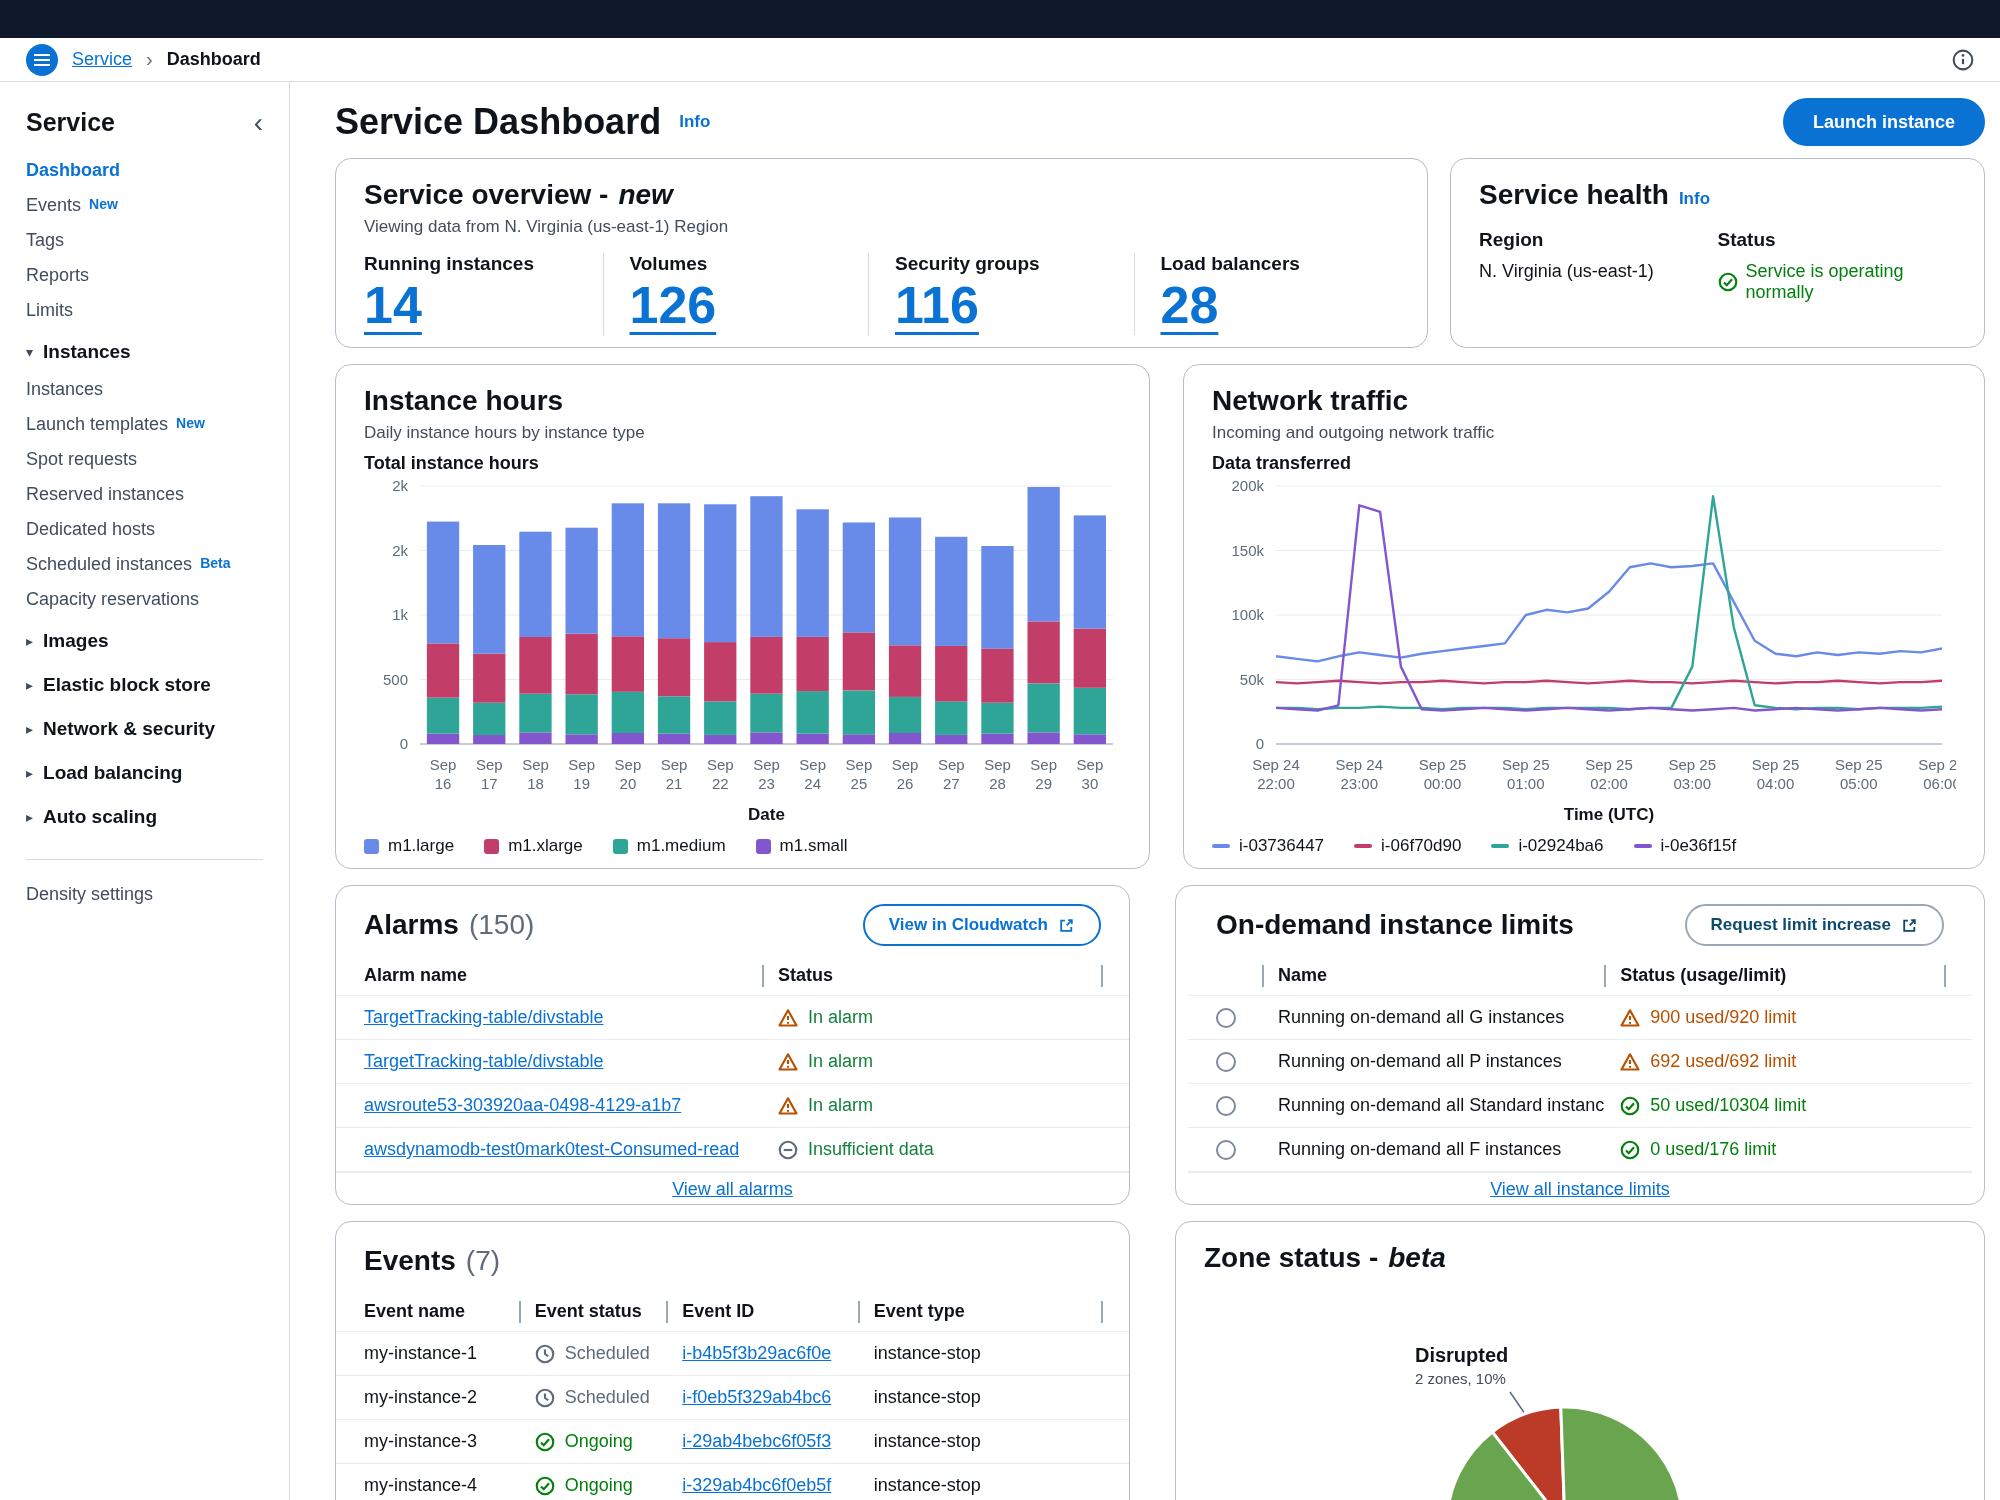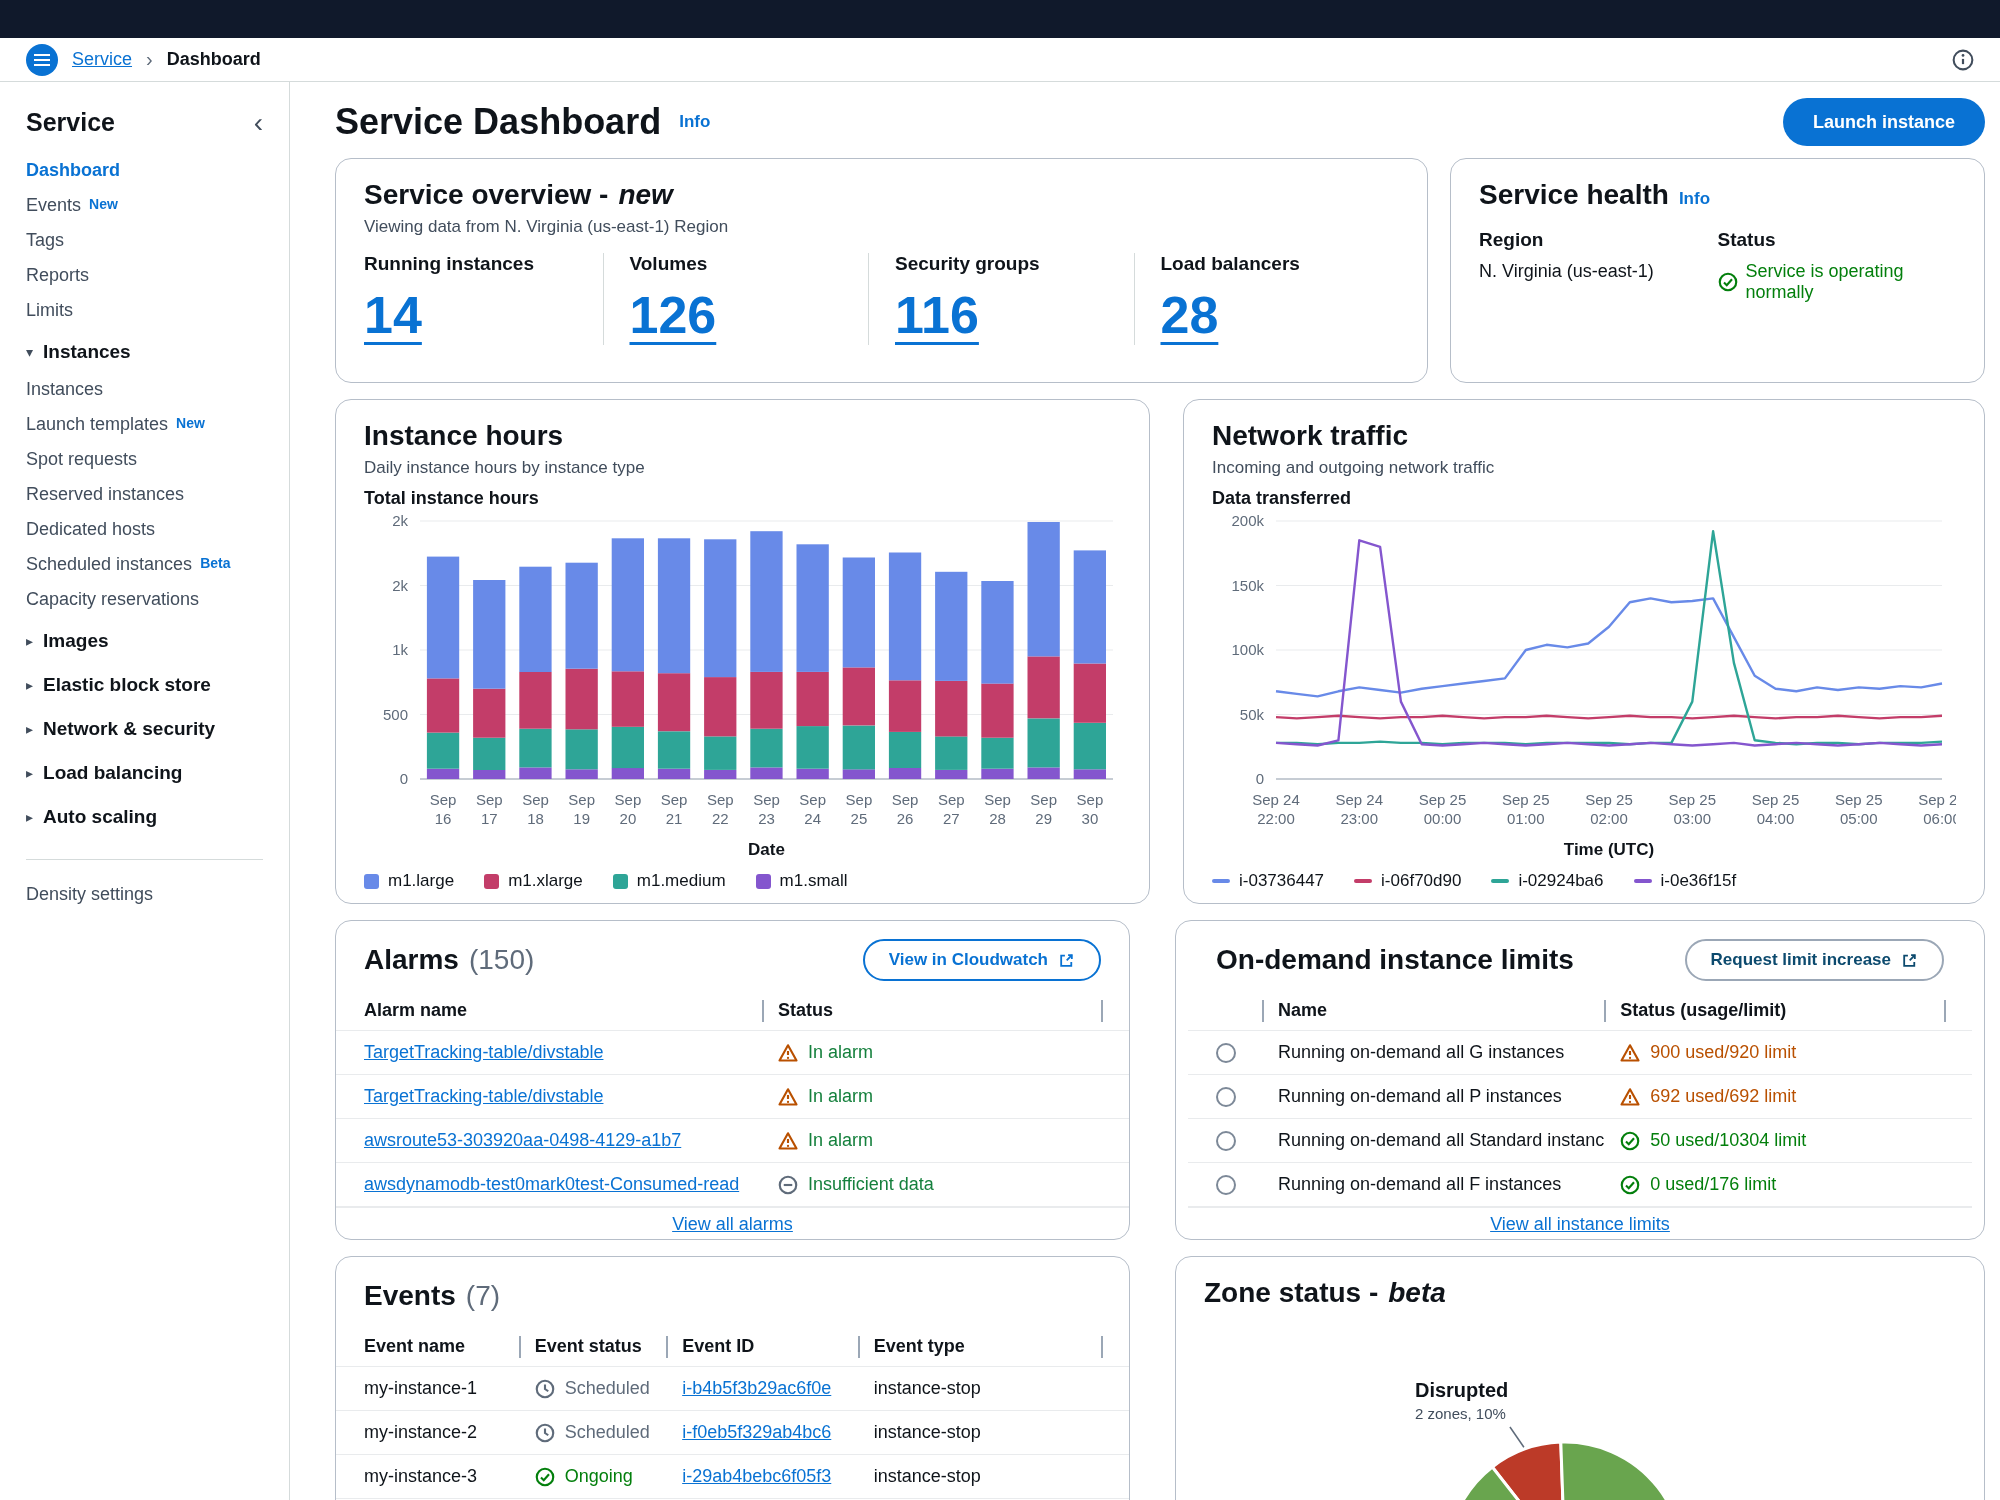--- a/index.html
+++ b/index.html
@@ -39,35 +39,35 @@
   h1{font-size:36px;font-weight:700}
   .info-link{color:#0972d3;font-size:17px;font-weight:700;cursor:pointer;text-decoration:none}
   .btn-primary{background:#0972d3;color:#fff;border:none;border-radius:24px;height:48px;padding:0 30px;
     font-size:18px;font-weight:700;cursor:pointer;font-family:inherit;margin-left:auto}
   .row{display:grid;margin-bottom:16px}
   .row1{grid-template-columns:1093px 1fr;gap:22px}
   .row2{grid-template-columns:815px 1fr;gap:33px}
   .row3{grid-template-columns:795px 1fr;gap:45px}
   .row4{grid-template-columns:795px 1fr;gap:45px;margin-bottom:0}
   .card{border:1px solid #b6bec9;border-radius:16px;background:#fff;padding:20px 28px;position:relative}
-  .row1 .card{height:225px}
+  .row1 .card{height:190px}
   .row2 .card{height:505px}
   .row3 .card{height:320px;padding:18px 0 0}
   .row4 .card{height:420px}
   .row4 .card.card-table{padding:18px 0 0}
   .card-title{font-size:28px;font-weight:700;display:flex;align-items:baseline;gap:10px;line-height:32px}
   .card-title em{font-style:italic}
   .card-title .count{color:#5f6b7a;font-weight:400}
   .card-sub{font-size:17px;color:#414d5c;margin-top:6px}
 
   
   .metrics{display:flex;margin-top:16px}
   .metric{flex:1;padding-left:26px}
   .metric:first-child{padding-left:0}
-  .metric-label{font-size:19px;font-weight:700;margin-bottom:10px}
+  .metric-label{font-size:19px;font-weight:700;}
   .metric-value{display:inline-block;font-size:52px;font-weight:700;color:#0972d3;cursor:pointer;
     text-decoration:underline;text-decoration-thickness:3px;text-underline-offset:9px}
   .vdiv{width:1px;background:#d5dbdb;align-self:stretch}
 
   
   .health-grid{display:flex;margin-top:14px}
   .health-grid>div{flex:1}
   .field-label{font-size:19px;font-weight:700;margin-bottom:10px}
   .field-value{font-size:18px;display:flex;align-items:center;gap:8px}
   .field-value.ok{color:#037f0c}

